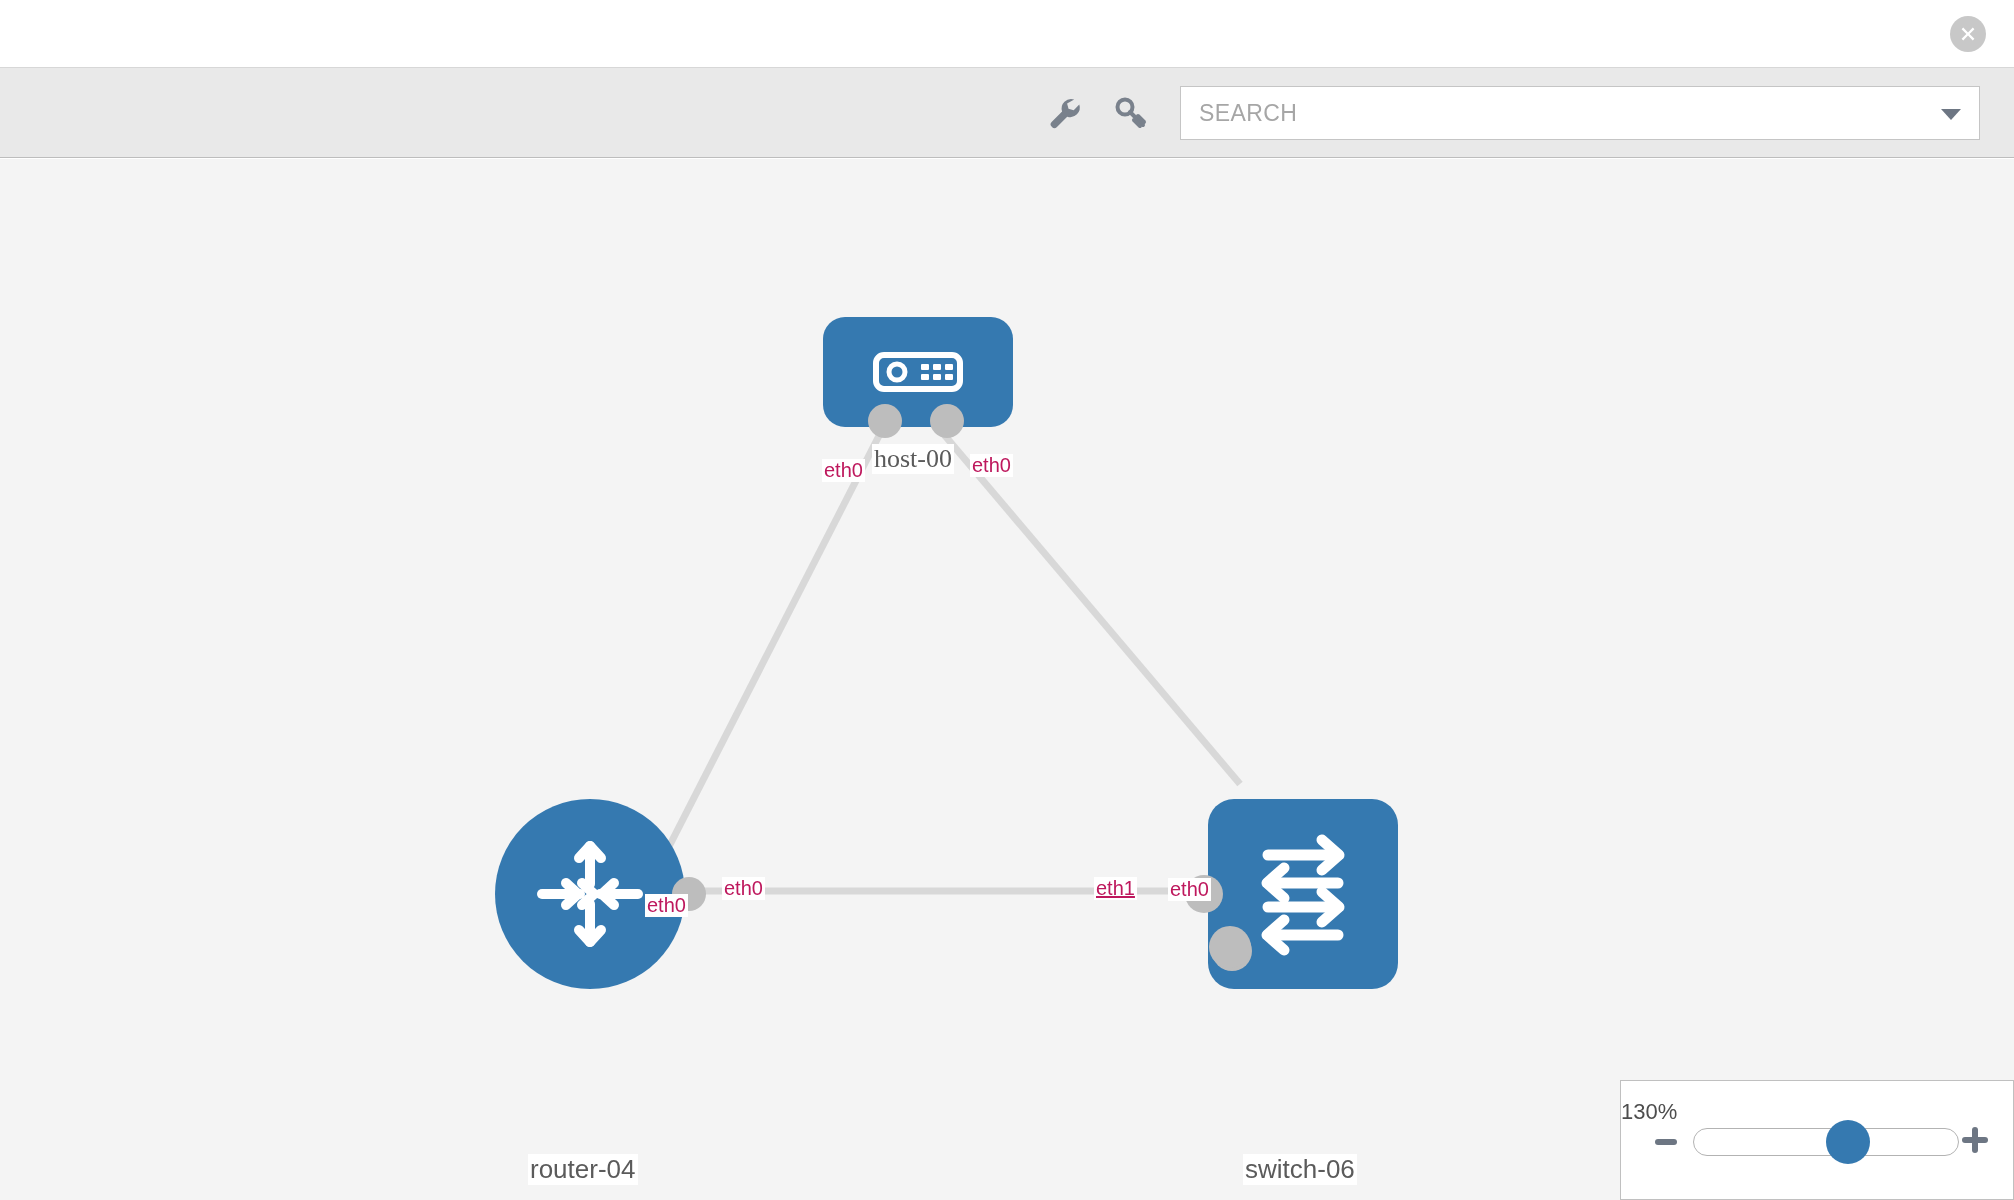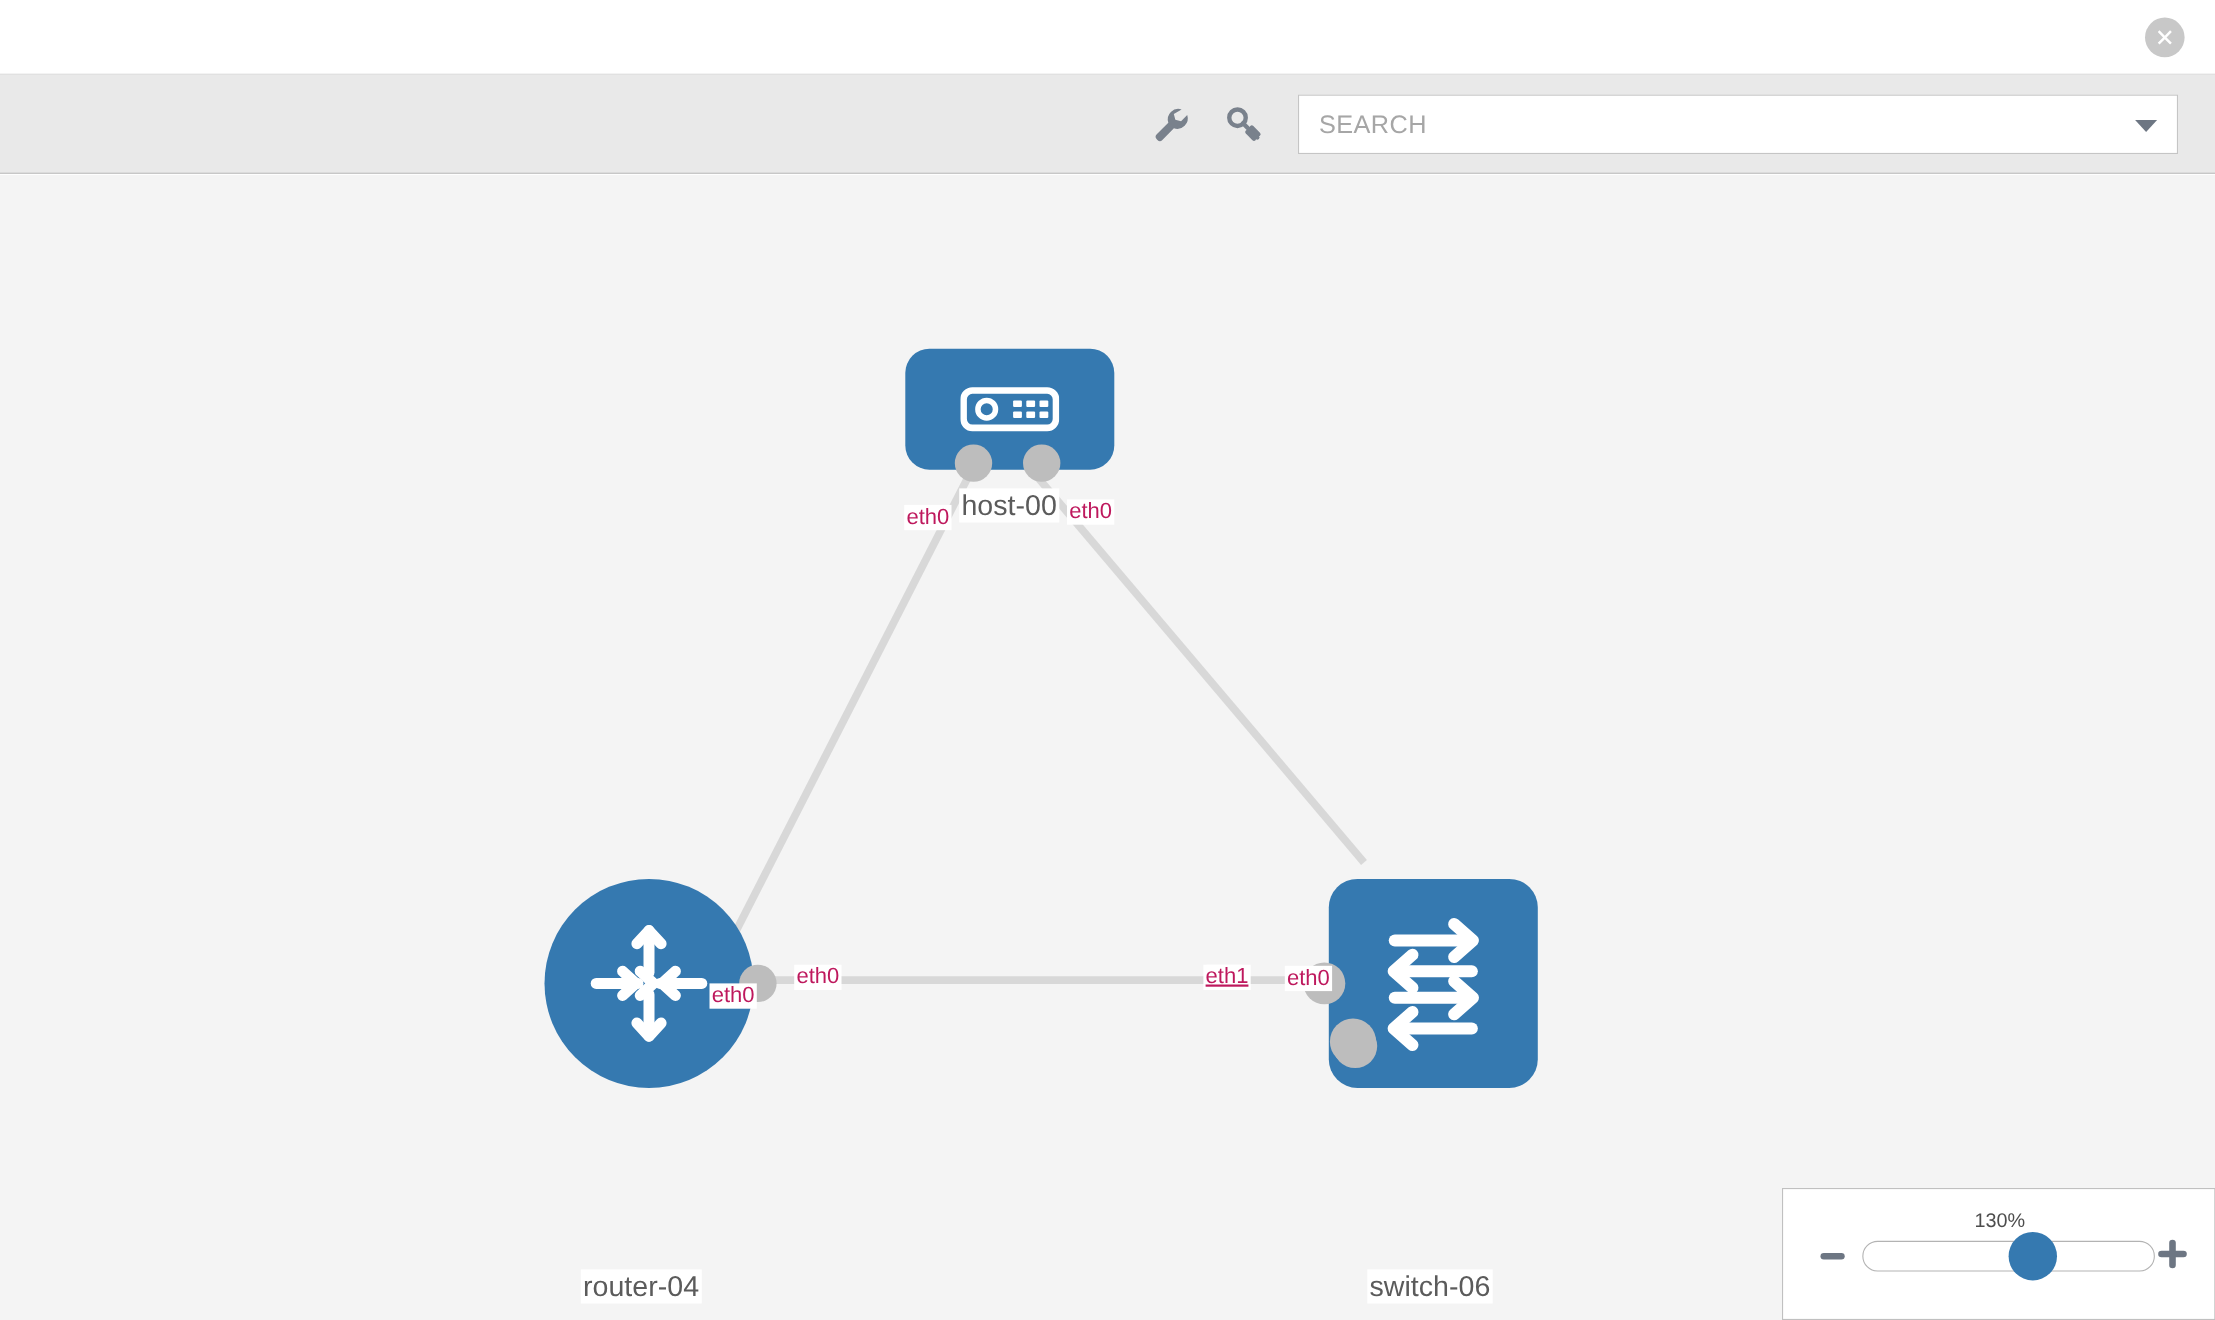--- a/index.html
+++ b/index.html
@@ -124,22 +124,22 @@
 
   
   .zoom-panel {
     position: absolute; left: 1620px; top: 1080px;
     width: 394px; height: 120px;
     background: #ffffff;
     border: 1px solid #c0c0c0;
   }
   .zoom-value {
     position: absolute; left: 0; top: 18px;
-    width: 394px; text-align: center;
-    font-size: 18px; color: #4d4d4d;
+    width: 394px; text-align: left;
+    font-size: 22px; color: #4d4d4d;
   }
   .zoom-minus, .zoom-plus {
     position: absolute; top: 48px;
     color: #6d7683; cursor: pointer;
   }
   .zoom-minus { left: 32px; }
   .zoom-plus  { right: 22px; top: 43px; }
   .zoom-track {
     position: absolute; left: 72px; top: 47px;
     width: 266px; height: 28px;
@@ -214,21 +214,21 @@
           <rect x="60" y="17" width="8" height="6" rx="1"></rect>
           <rect x="72" y="17" width="8" height="6" rx="1"></rect>
           <rect x="48" y="27" width="8" height="6" rx="1"></rect>
           <rect x="60" y="27" width="8" height="6" rx="1"></rect>
           <rect x="72" y="27" width="8" height="6" rx="1"></rect>
         </g>
       </svg>
     </div>
     <div class="port-dot" style="left:868px; top:245px; width:34px; height:34px;"></div>
     <div class="port-dot" style="left:930px; top:245px; width:34px; height:34px;"></div>
-    <div class="node-label" style="left:872px; top:285px;">host-00</div>
+    <div class="node-label" style="left:872px; top:285px;font-family:Liberation Serif, serif;">host-00</div>
     <div class="port-label" style="left:822px; top:300px;">eth0</div>
     <div class="port-label" style="left:970px; top:295px;">eth0</div>
 
     <div class="node" style="left:495px; top:640px; width:190px; height:190px;">
       <div class="node-shape circle" style="width:190px; height:190px;"></div>
       <svg style="position:absolute; left:37px; top:37px;" width="116" height="116" viewBox="0 0 116 116">
         <g stroke="#ffffff" stroke-width="10" stroke-linecap="round" stroke-linejoin="round" fill="none">
           <path d="M58 10 L58 48"></path>
             <path d="M47 22 L58 10 L69 22"></path>
           <path d="M58 106 L58 68"></path>

